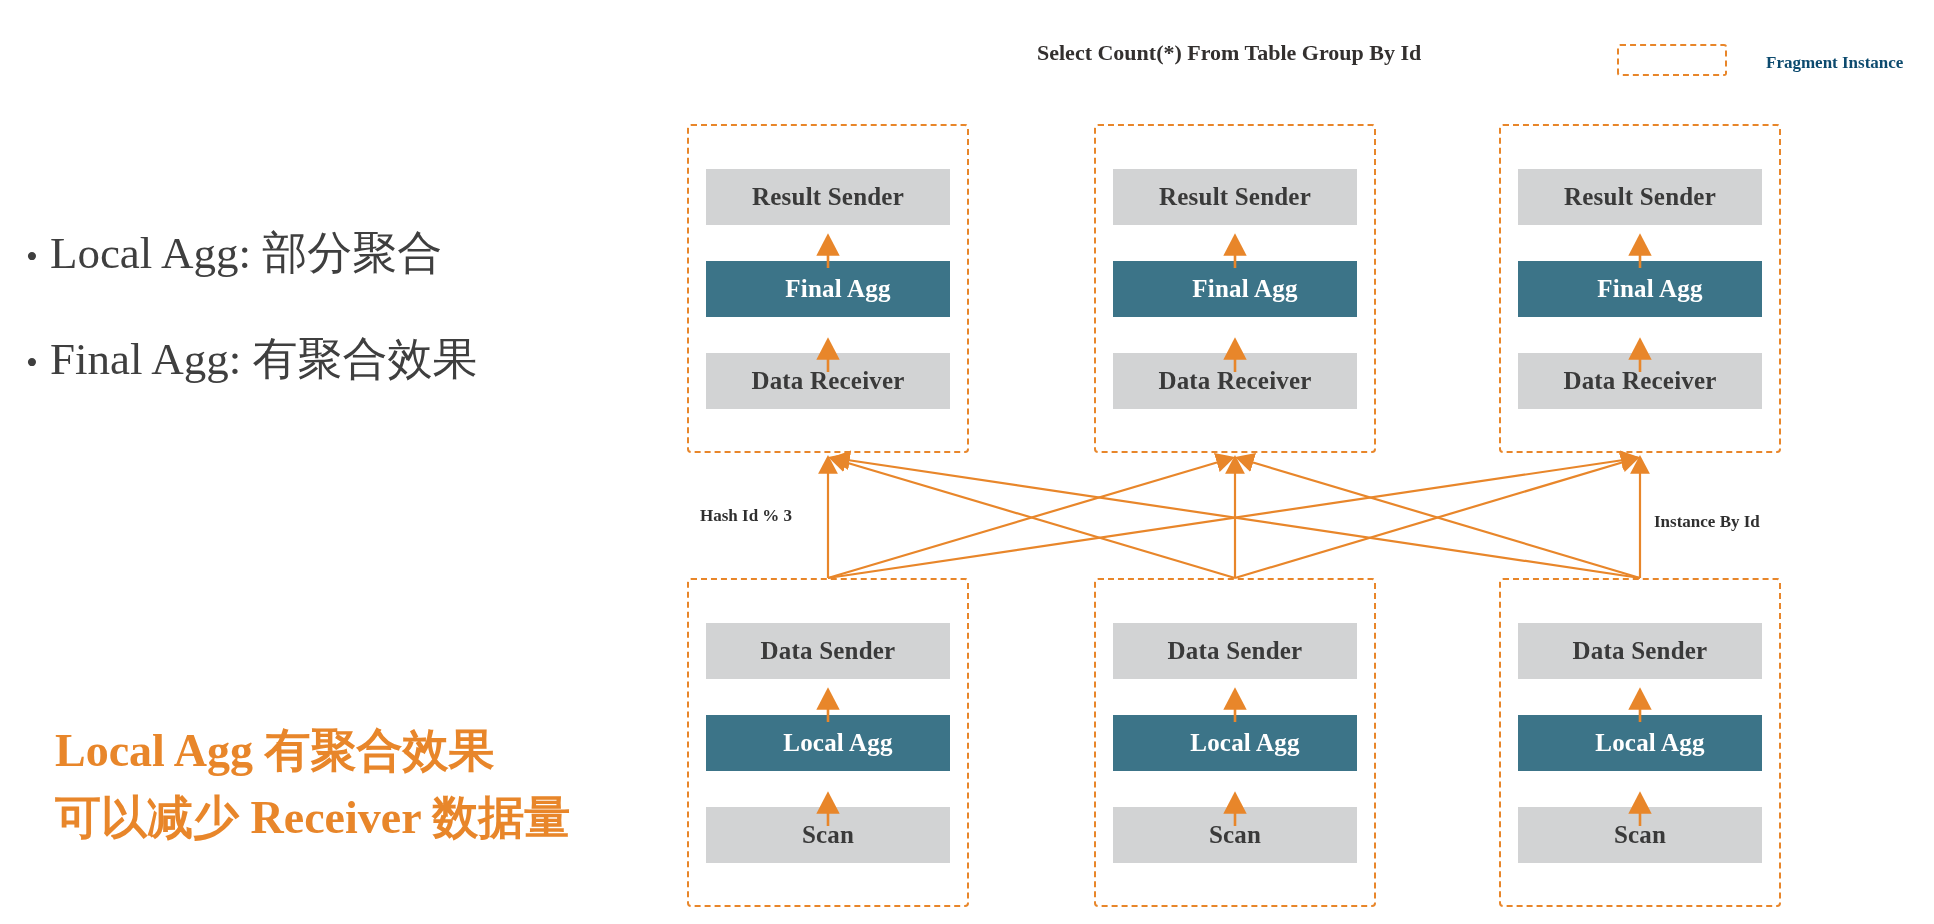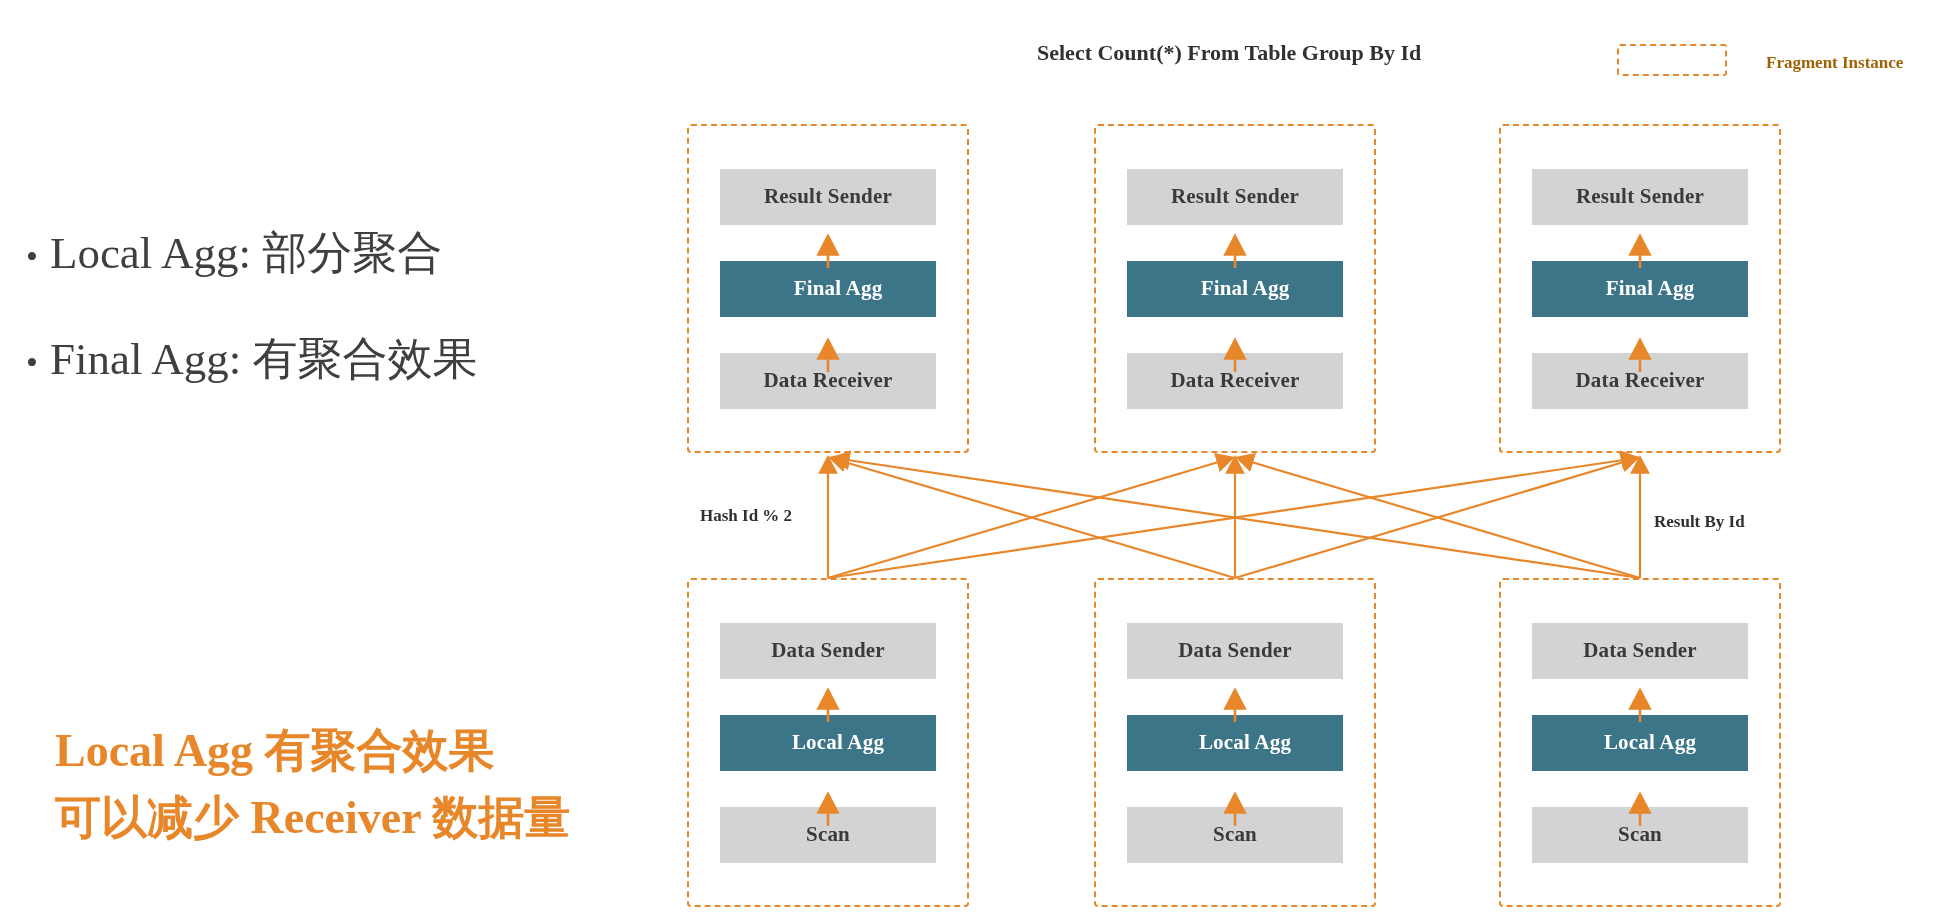--- a/index.html
+++ b/index.html
@@ -70,21 +70,21 @@
     border: 2px dashed #e8862a;
     border-radius: 3px;
     box-sizing: border-box;
   }
   .legend-label {
     position: absolute;
     left: 1766px;
     top: 53px;
     font-size: 17px;
     font-weight: bold;
-    color: #a16207;
+    color: #0c4a6e;
     white-space: nowrap;
   }
 
   .edge-label {
     position: absolute;
     font-size: 17px;
     font-weight: bold;
     color: #2f2f2f;
     white-space: nowrap;
   }
@@ -96,26 +96,26 @@
     position: absolute;
     border: 2px dashed #e8862a;
     border-radius: 4px;
     box-sizing: border-box;
     display: flex;
     flex-direction: column-reverse;   
     align-items: center;
     justify-content: center;
   }
   .stage {
-    width: 216px;
+    width: 244px;
     height: 56px;
     display: flex;
     align-items: center;
     justify-content: center;
-    font-size: 21px;
+    font-size: 25px;
     font-weight: bold;
     letter-spacing: .2px;
     box-sizing: border-box;
   }
   .stage.grey {
     background: #d2d3d4;
     color: #3a3a3a;
   }
   .stage.teal {
     background: #3c7488;
@@ -153,22 +153,22 @@
 
 <div class="callout">
   <div>Local Agg 有聚合效果</div>
   <div>可以减少 Receiver 数据量</div>
 </div>
 
 <div class="query-title">Select Count(*) From Table Group By Id</div>
 <div class="legend-box"></div>
 <div class="legend-label">Fragment Instance</div>
 
-<div class="edge-label" id="hash-label">Hash Id % 2</div>
-<div class="edge-label" id="shuffle-label">Result By Id</div>
+<div class="edge-label" id="hash-label">Hash Id % 3</div>
+<div class="edge-label" id="shuffle-label">Instance By Id</div>
 
 <div class="fragment" id="uf1" style="left:687px; top:124px; width:282px; height:329px;">
   <div class="stage grey">Data Receiver</div>
   <div class="gap"></div>
   <div class="stage teal">Final Agg</div>
   <div class="gap"></div>
   <div class="stage grey">Result Sender</div>
 </div>
 
 <div class="fragment" id="uf2" style="left:1094px; top:124px; width:282px; height:329px;">

